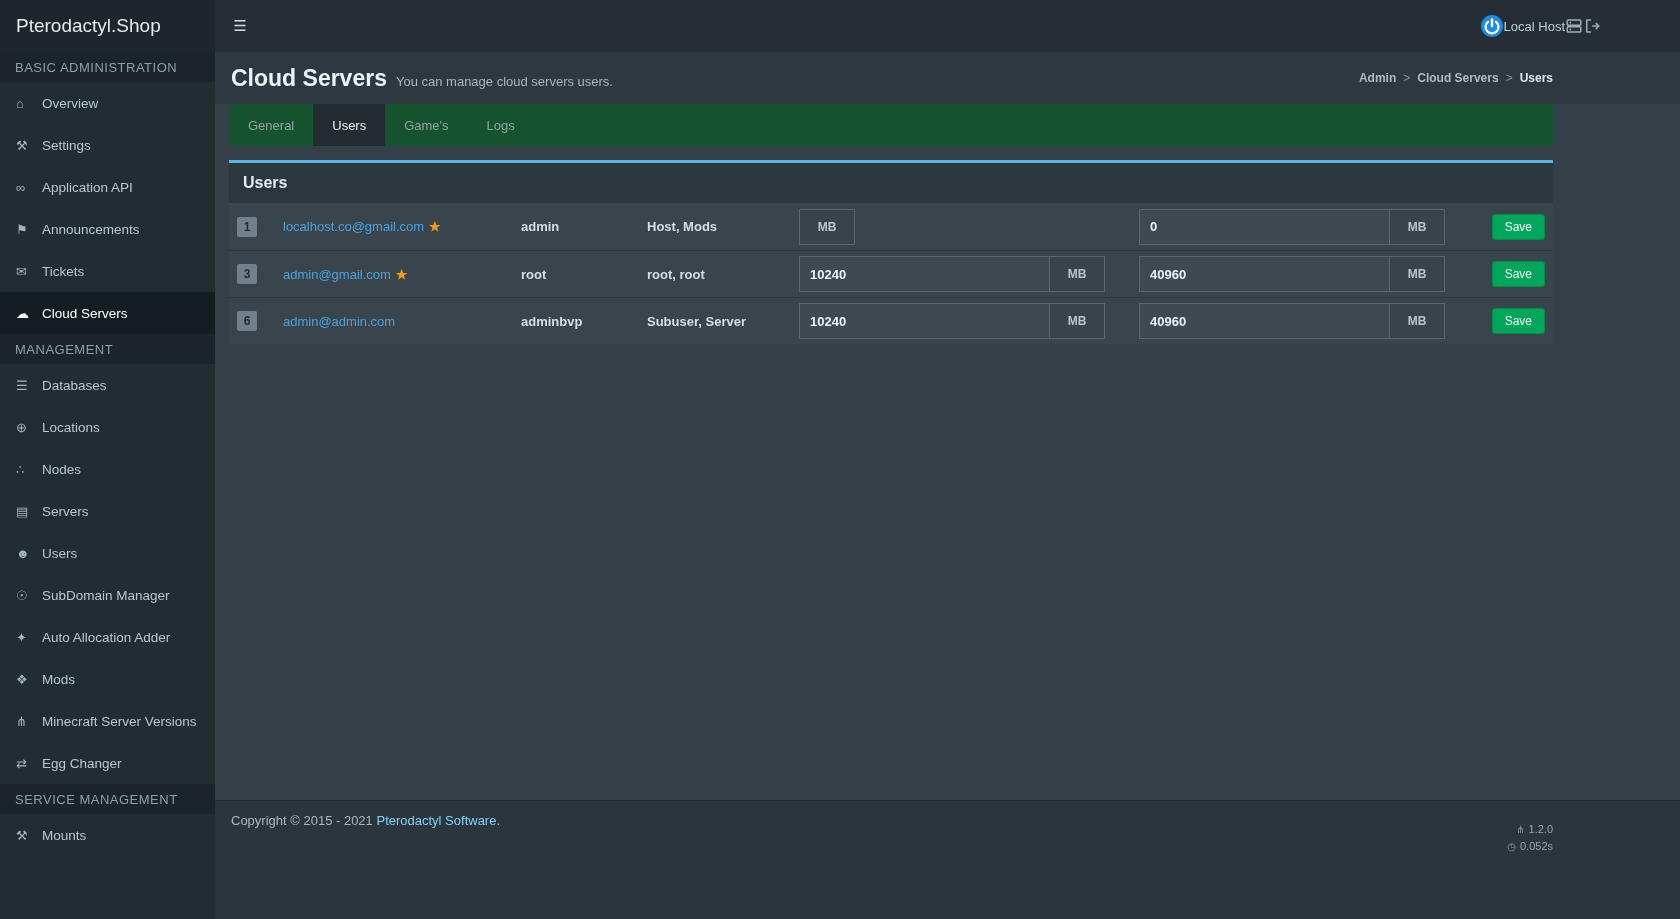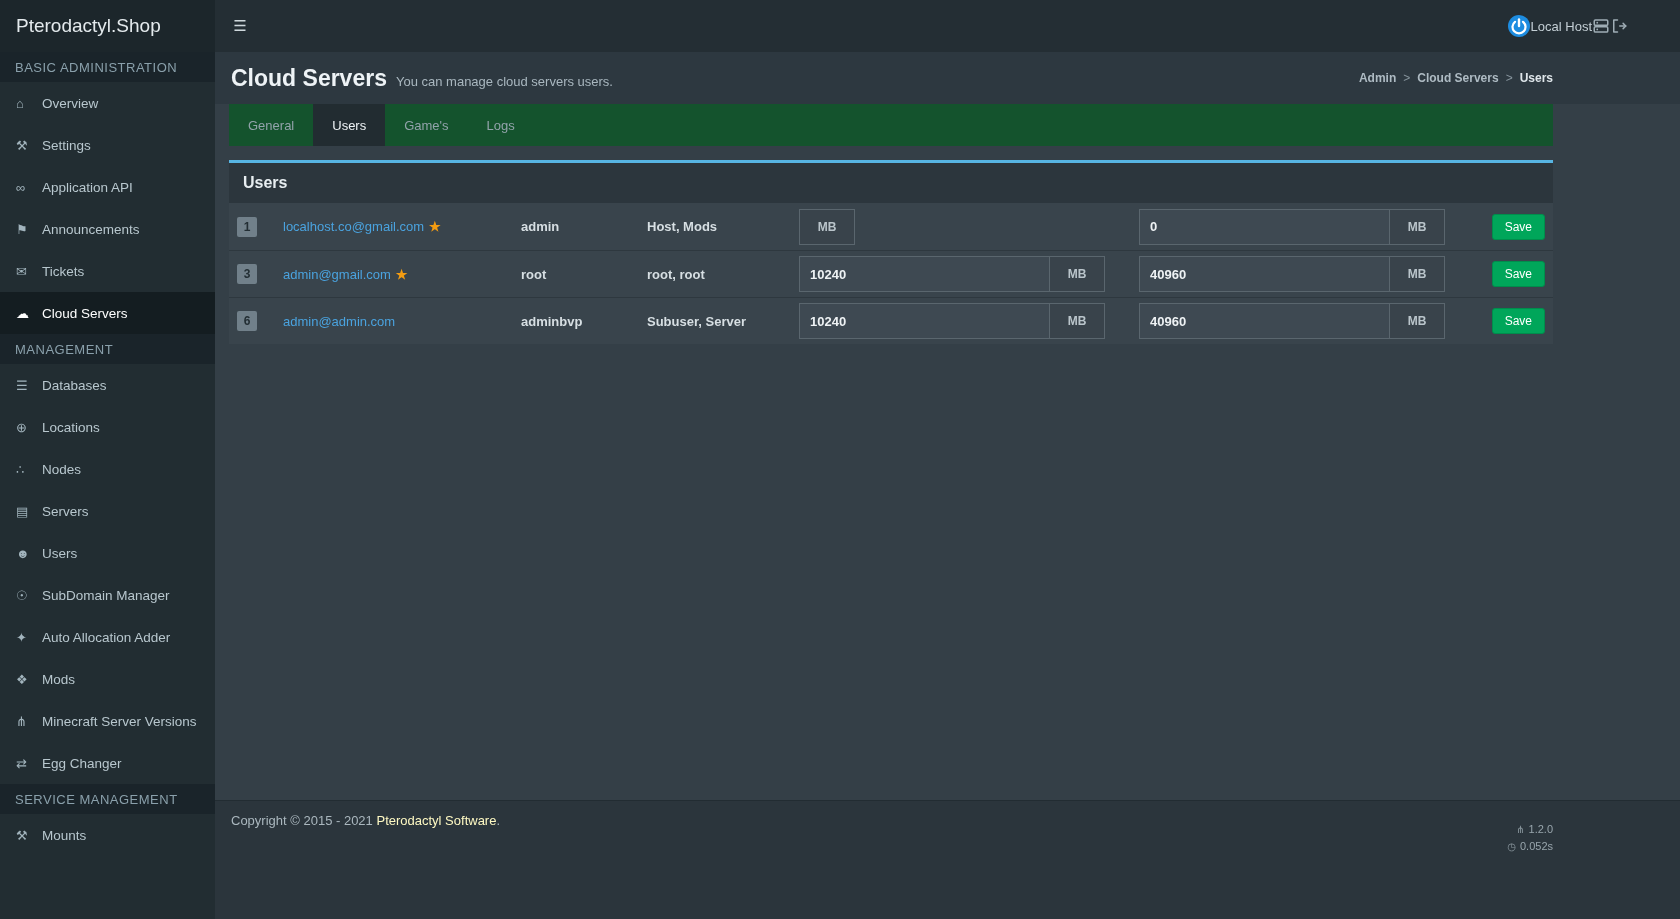--- a/index.html
+++ b/index.html
@@ -29,21 +29,21 @@
   .side-item .ico { width: 26px; font-size: 13px; color: #a2b4bd; flex-shrink: 0; }
   .side-item.active { background: #141d21; color: #ffffff; }
   .side-item.active .ico { color: #ffffff; }
 
   
   .main { flex: 1; min-width: 0; display: flex; flex-direction: column; background: #343f47; }
 
   .navbar { height: 52px; background: #242e34; display: flex; align-items: center; flex-shrink: 0; }
   .hamburger { width: 50px; height: 52px; display: flex; align-items: center; justify-content: center;
                color: #cfd8dc; font-size: 15px; cursor: pointer; }
-  .nav-right { margin-left: auto; display: flex; align-items: center; padding-right: 52px; }
+  .nav-right { margin-left: auto; display: flex; align-items: center; padding-right: 79px; }
   .power { width: 24px; height: 24px; display: block; cursor: pointer; }
   .host { color: #c4cfd5; font-size: 13px; cursor: pointer; }
   .nav-ico { width: 18px; height: 18px; color: #9fadb5; cursor: pointer; }
 
   .content-header {
     height: 52px; background: #2d3840; flex-shrink: 0;
     display: flex; align-items: center; padding: 0 127px 0 16px;
   }
   .title-wrap { display: flex; align-items: baseline; }
   .page-title { color: #eef3f6; font-size: 23px; font-weight: 700; }
@@ -100,21 +100,21 @@
     font-size: 12px; padding: 5px 12px; cursor: pointer; font-family: inherit;
   }
 
   footer {
     height: 119px; flex-shrink: 0;
     background: #2b353c; border-top: 1px solid #222c32;
     display: flex; align-items: flex-start;
     padding: 12px 127px 0 16px;
   }
   .copyright { font-size: 13px; color: #aab7be; }
-  .copyright .link { color: #fef9c3; cursor: pointer; }
+  .copyright .link { color: #7dd3fc; cursor: pointer; }
   .footer-stats { margin-left: auto; margin-top: 8px; text-align: right; font-size: 11px; color: #98a5ac; line-height: 16px; }
   .footer-stats .ico { font-size: 10px; margin-right: 4px; color: #8d9aa1; }
 </style>
 </head>
 <body>
 
 <div class="app">
 
   <aside class="sidebar">
     <div class="brand">Pterodactyl.Shop</div>

